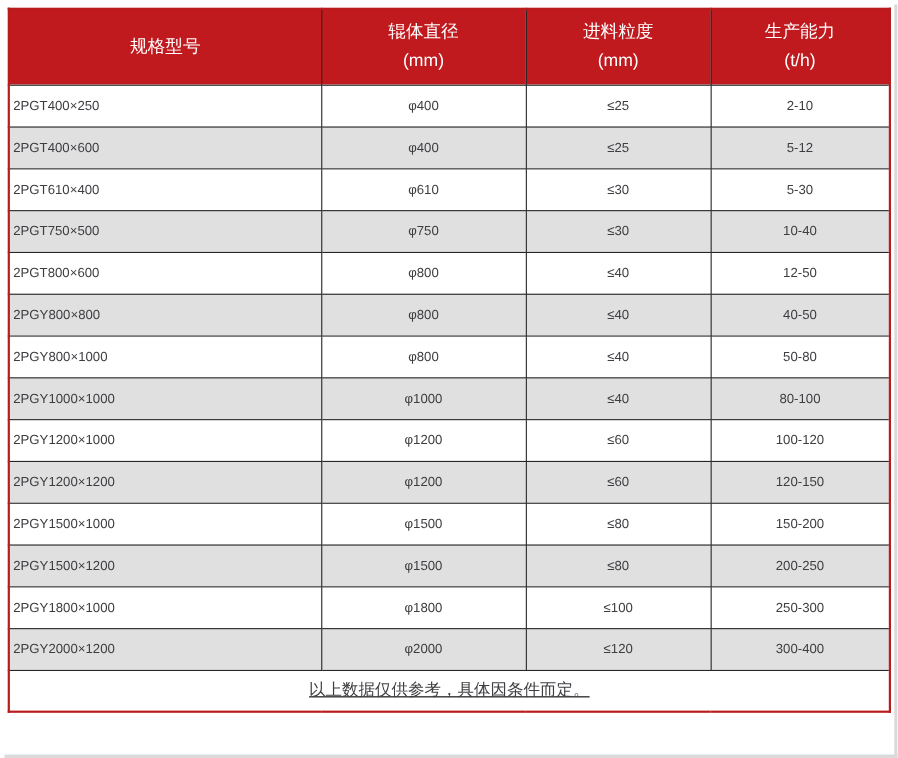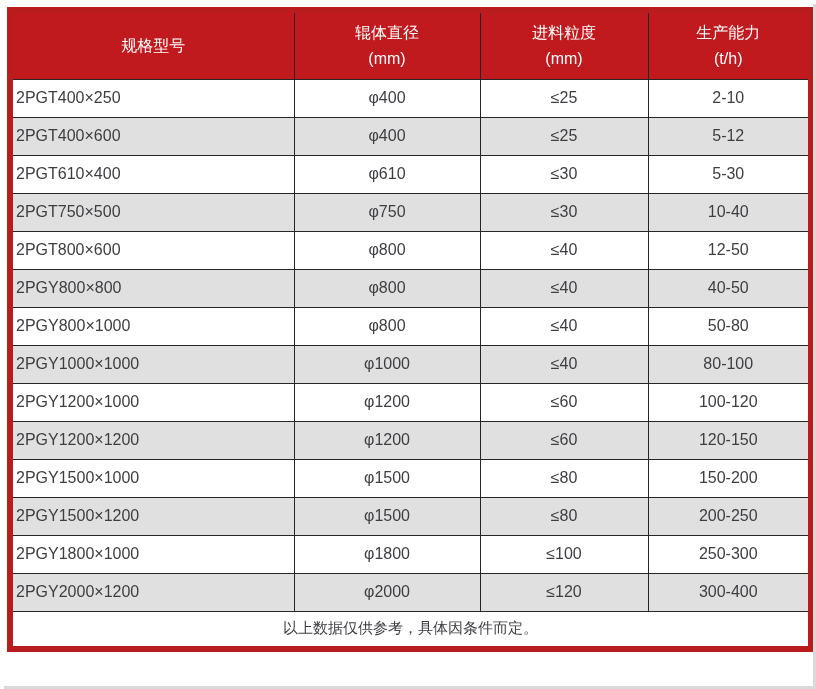--- a/index.html
+++ b/index.html
@@ -20,50 +20,50 @@
   }
   .page-edge-bottom {
     position: absolute; left: 4px; bottom: 0; height: 3px; width: 812px;
     background: #d9d9d9;
   }
   table.spec-table {
     position: absolute; left: 7px; top: 7px;
     width: 801px;
     border-collapse: collapse;
     table-layout: fixed;
-    border: 6px solid #b91c1c;
+    border: 2px solid #b91c1c;
   }
   .spec-table th, .spec-table td {
     border: 1px solid #262626;
   }
   .spec-table thead tr { height: 69px; }
   .spec-table thead th {
     background: #c0191e;
     color: #ffffff;
     font-size: 16px;
     font-weight: 400;
     text-align: center;
     vertical-align: middle;
   }
   .spec-table thead th .h-label { line-height: 26px; }
   .spec-table thead th .h-unit  { line-height: 26px; }
   .spec-table thead th .h-unit:empty { display: none; }
   .spec-table tbody tr { height: 38px; background: #ffffff; }
   .spec-table tbody tr:nth-child(even) { background: #e0e0e0; }
   .spec-table tbody td {
     color: #3e3e42;
-    font-size: 16px;
+    font-size: 12px;
     text-align: center;
     vertical-align: middle;
   }
   .spec-table tbody td.model-cell {
     text-align: left;
     padding-left: 3px;
   }
-  .spec-table tfoot tr { height: 38px; background: #ffffff; }
+  .spec-table tfoot tr { height: 38px; background: #ffffff; text-decoration: underline; }
   .spec-table tfoot td {
     color: #3e3e42;
     font-size: 15px;
     text-align: center;
     vertical-align: middle;
   }
 </style>
 </head>
 <body>
 

